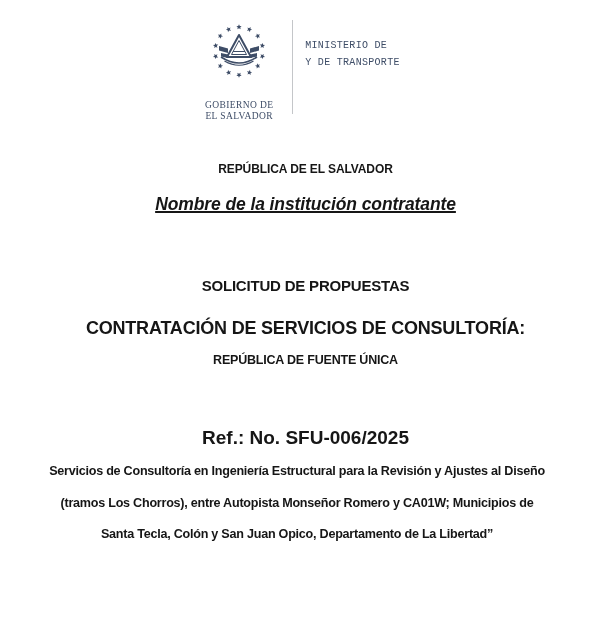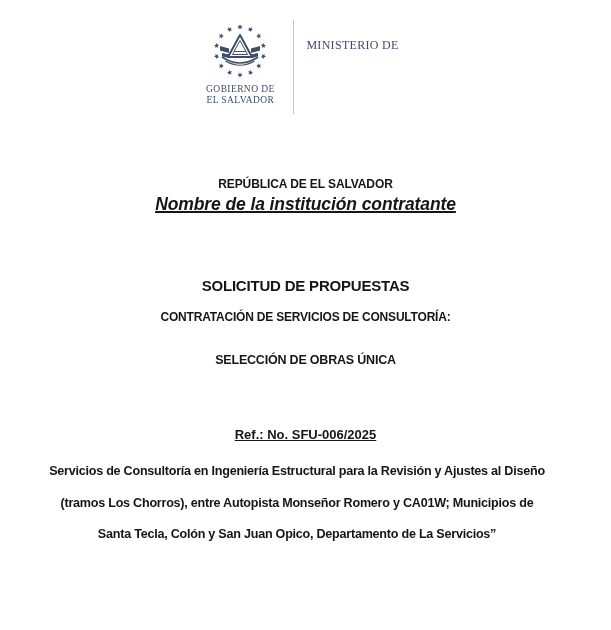--- a/index.html
+++ b/index.html
@@ -18,86 +18,84 @@
     position: absolute;
     top: 20px; left: 0; right: 0;
     display: flex;
     justify-content: center;
     align-items: flex-start;
     transform: translateX(-8px);
   }
   .logo-block { width: 88px; text-align: center; }
   .logo-block svg { display: block; margin: 2px auto 0 auto; }
   .logo-caption {
-    margin-top: 4px;
+    margin-top: 20px;
     font-family: "Liberation Serif", serif;
     font-size: 9.5px;
     line-height: 11px;
     letter-spacing: 0.4px;
     color: #3e4d67;
     white-space: nowrap;
   }
   .v-divider {
     width: 1px;
     height: 94px;
     background: #c4c6c9;
     margin-left: 9px;
     margin-right: 12px;
   }
   .ministry {
     padding-top: 17px;
-    font-family: Liberation Serif, serif;
-    font-size: 12px;
+    font-family: Liberation Mono, monospace;
+    font-size: 10px;
     line-height: 17px;
     letter-spacing: 0.3px;
     color: #3e4d67;
     white-space: nowrap;
   }
 
   
   .cline { position: absolute; left: 0; right: 0; text-align: center; white-space: nowrap; }
   .republic {
     top: 162px;
     font-size: 12px;
     font-weight: bold;
     letter-spacing: -0.1px;
-    margin-top: 15px;
   }
   .institution {
     top: 194px;
     font-size: 17.5px;
     font-style: italic;
     font-weight: 600;
     text-decoration: underline;
     text-decoration-thickness: 1.5px;
     letter-spacing: -0.1px;
   }
   .rfp-title {
     top: 277px;
     font-size: 15px;
     font-weight: bold;
     letter-spacing: -0.2px;
   }
   .contract-type {
-    top: 310px;
-    font-size: 12px;
+    top: 318px;
+    font-size: 18px;
     font-weight: bold;
     letter-spacing: -0.2px;
   }
   .selection-method {
     top: 353px;
     font-size: 12.5px;
     font-weight: bold;
     letter-spacing: -0.2px;
   }
   .reference {
     top: 427px;
-    font-size: 13px;
+    font-size: 19px;
     font-weight: bold;
-    text-decoration: underline;
   }
   .project-title {
     position: absolute;
     top: 456px; left: 8px; right: 25px;
     text-align: center;
     font-size: 12.6px;
     font-weight: bold;
     line-height: 31.5px;
     letter-spacing: -0.25px;
   }
@@ -148,35 +146,36 @@
       <div class="logo-caption">
         <div>GOBIERNO DE</div>
         <div>EL SALVADOR</div>
       </div>
     </div>
 
     <div class="v-divider"></div>
 
     <div class="ministry">
       <div>MINISTERIO DE</div>
+      <div>Y DE TRANSPORTE</div>
     </div>
   </header>
 
   <main>
     <div class="cline republic">REPÚBLICA DE EL SALVADOR</div>
 
     <div class="cline institution">Nombre de la institución contratante</div>
 
     <div class="cline rfp-title">SOLICITUD DE PROPUESTAS</div>
 
     <div class="cline contract-type">CONTRATACIÓN DE SERVICIOS DE CONSULTORÍA:</div>
 
-    <div class="cline selection-method">SELECCIÓN DE OBRAS ÚNICA</div>
+    <div class="cline selection-method">REPÚBLICA DE FUENTE ÚNICA</div>
 
     <div class="cline reference">Ref.: No. SFU-006/2025</div>
 
     <div class="project-title">
       <div>Servicios de Consultoría en Ingeniería Estructural para la Revisión y Ajustes al Diseño</div>
       <div>(tramos Los Chorros), entre Autopista Monseñor Romero y CA01W; Municipios de</div>
-      <div>Santa Tecla, Colón y San Juan Opico, Departamento de La Servicios”</div>
+      <div>Santa Tecla, Colón y San Juan Opico, Departamento de La Libertad”</div>
     </div>
   </main>
 </div>
 
 </body></html>

